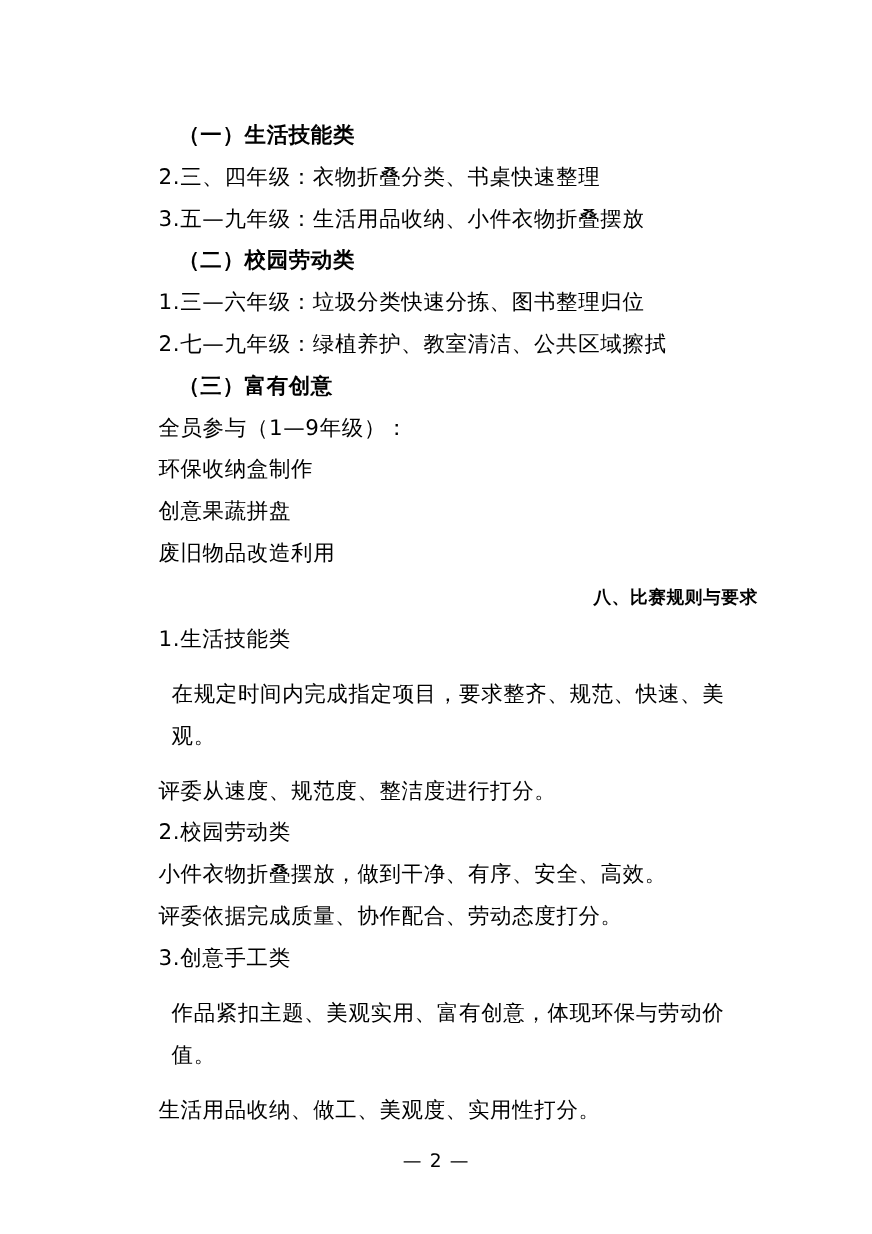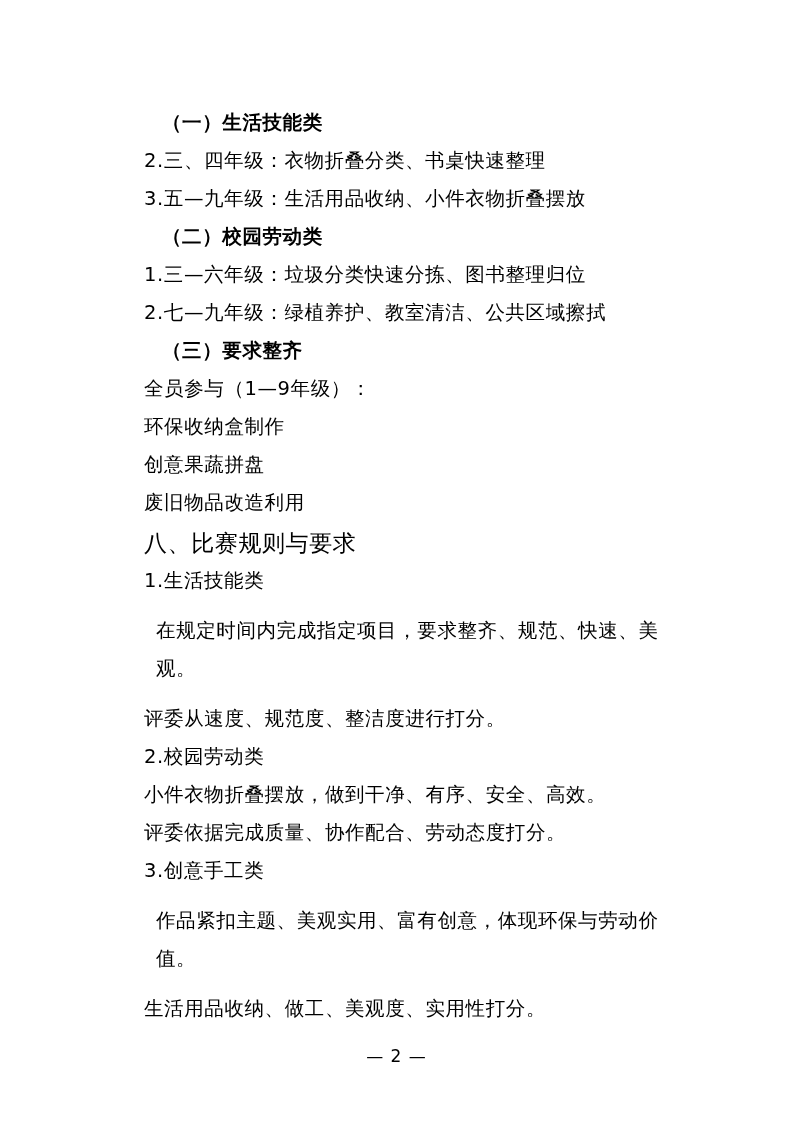--- a/index.html
+++ b/index.html
@@ -31,24 +31,25 @@
   }
   .p {
     margin: 0;
     white-space: pre-wrap;
   }
   .section-head {
     font-weight: bold;
     margin-left: 18px;
   }
   .section-head-major {
-    font-weight: normal;
+    font-weight: bold;
     margin-left: 0px;
-    font-size: 23px;
+    font-size: 16px;
     padding-top: 2px;
+    text-align: right;
   }
   .wrap-block {
     margin: 12px;
     white-space: normal;
     text-indent: 0;
   }
   .footer {
     position: absolute;
     left: 0;
     right: 0;
@@ -66,21 +67,21 @@
   <div class="doc-body">
 
     <p class="p section-head">（一）生活技能类</p>
     <p class="p">2.三、四年级：衣物折叠分类、书桌快速整理</p>
     <p class="p">3.五—九年级：生活用品收纳、小件衣物折叠摆放</p>
 
     <p class="p section-head">（二）校园劳动类</p>
     <p class="p">1.三—六年级：垃圾分类快速分拣、图书整理归位</p>
     <p class="p">2.七—九年级：绿植养护、教室清洁、公共区域擦拭</p>
 
-    <p class="p section-head">（三）要求整齐</p>
+    <p class="p section-head">（三）富有创意</p>
     <p class="p">全员参与（1—9年级）：</p>
     <p class="p">环保收纳盒制作</p>
     <p class="p">创意果蔬拼盘</p>
     <p class="p">废旧物品改造利用</p>
 
     <p class="p section-head-major">八、比赛规则与要求</p>
 
     <p class="p">1.生活技能类</p>
     <p class="p wrap-block">在规定时间内完成指定项目，要求整齐、规范、快速、美观。</p>
     <p class="p">评委从速度、规范度、整洁度进行打分。</p>

